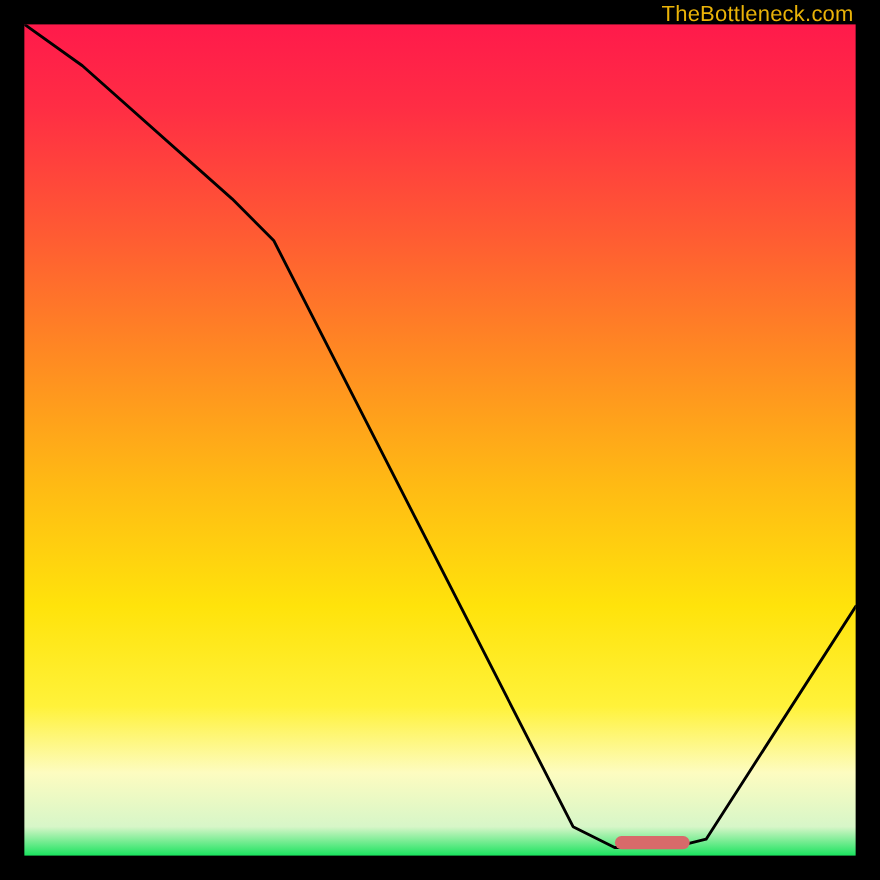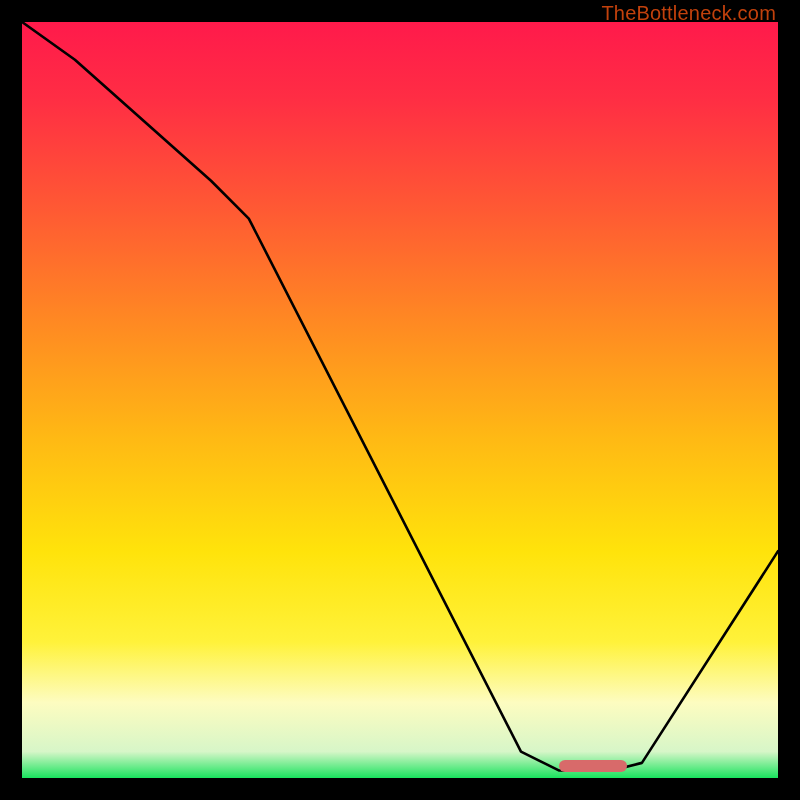--- a/index.html
+++ b/index.html
@@ -34,21 +34,21 @@
   }
   .marker {
     position: absolute;
     background: #d86a6a;
     border-radius: 6px;
   }
   .watermark {
     position: absolute;
     top: 2px;
     right: 24px;
-    color: #c2410c;
+    color: #eab308;
     font-size: 20px;
     font-weight: 500;
     letter-spacing: 0.2px;
     user-select: none;
   }
 </style>
 </head>
 <body>
 
 <div class="frame">

